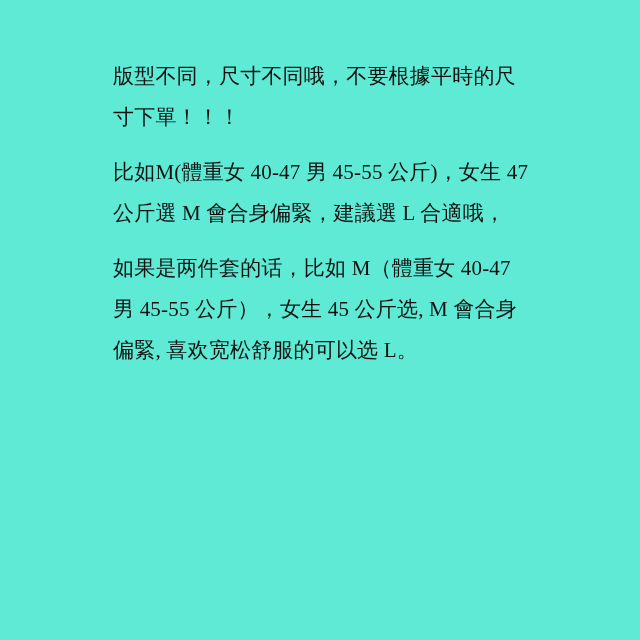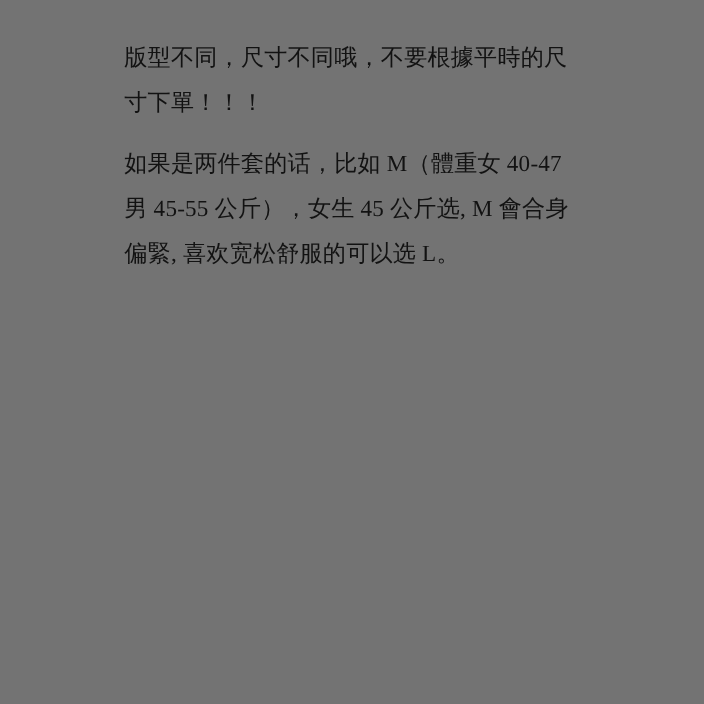--- a/index.html
+++ b/index.html
@@ -10,22 +10,22 @@
     width: 640px;
     height: 640px;
     background: #ffffff;
     font-family: "Liberation Serif", "DejaVu Serif", serif;
     overflow: hidden;
   }
   .page {
     box-sizing: border-box;
     width: 640px;
     height: 640px;
-    padding: 32px 108px 40px 113px;
-    background: #737373;
+    padding: 56px 108px 40px 113px;
+    background: #5eead4;
   }
   .doc-body {
     display: block;
   }
   .para {
     color: #121212;
     font-size: 21px;
     line-height: 41px;
     letter-spacing: 0.2px;
     margin: 0 0 14px 0;
@@ -35,15 +35,16 @@
   .para:last-child {
     margin-bottom: 0;
   }
 </style>
 </head>
 <body>
 
 <div class="page">
   <div class="doc-body">
     <p class="para">版型不同，尺寸不同哦，不要根據平時的尺寸下單！！！</p>
+    <p class="para">比如M(體重女 40-47 男 45-55 公斤)，女生 47 公斤選 M 會合身偏緊，建議選 L 合適哦，</p>
     <p class="para">如果是两件套的话，比如 M（體重女 40-47 男 45-55 公斤），女生 45 公斤选, M 會合身偏緊, 喜欢宽松舒服的可以选 L。</p>
   </div>
 </div>
 
 </body></html>

